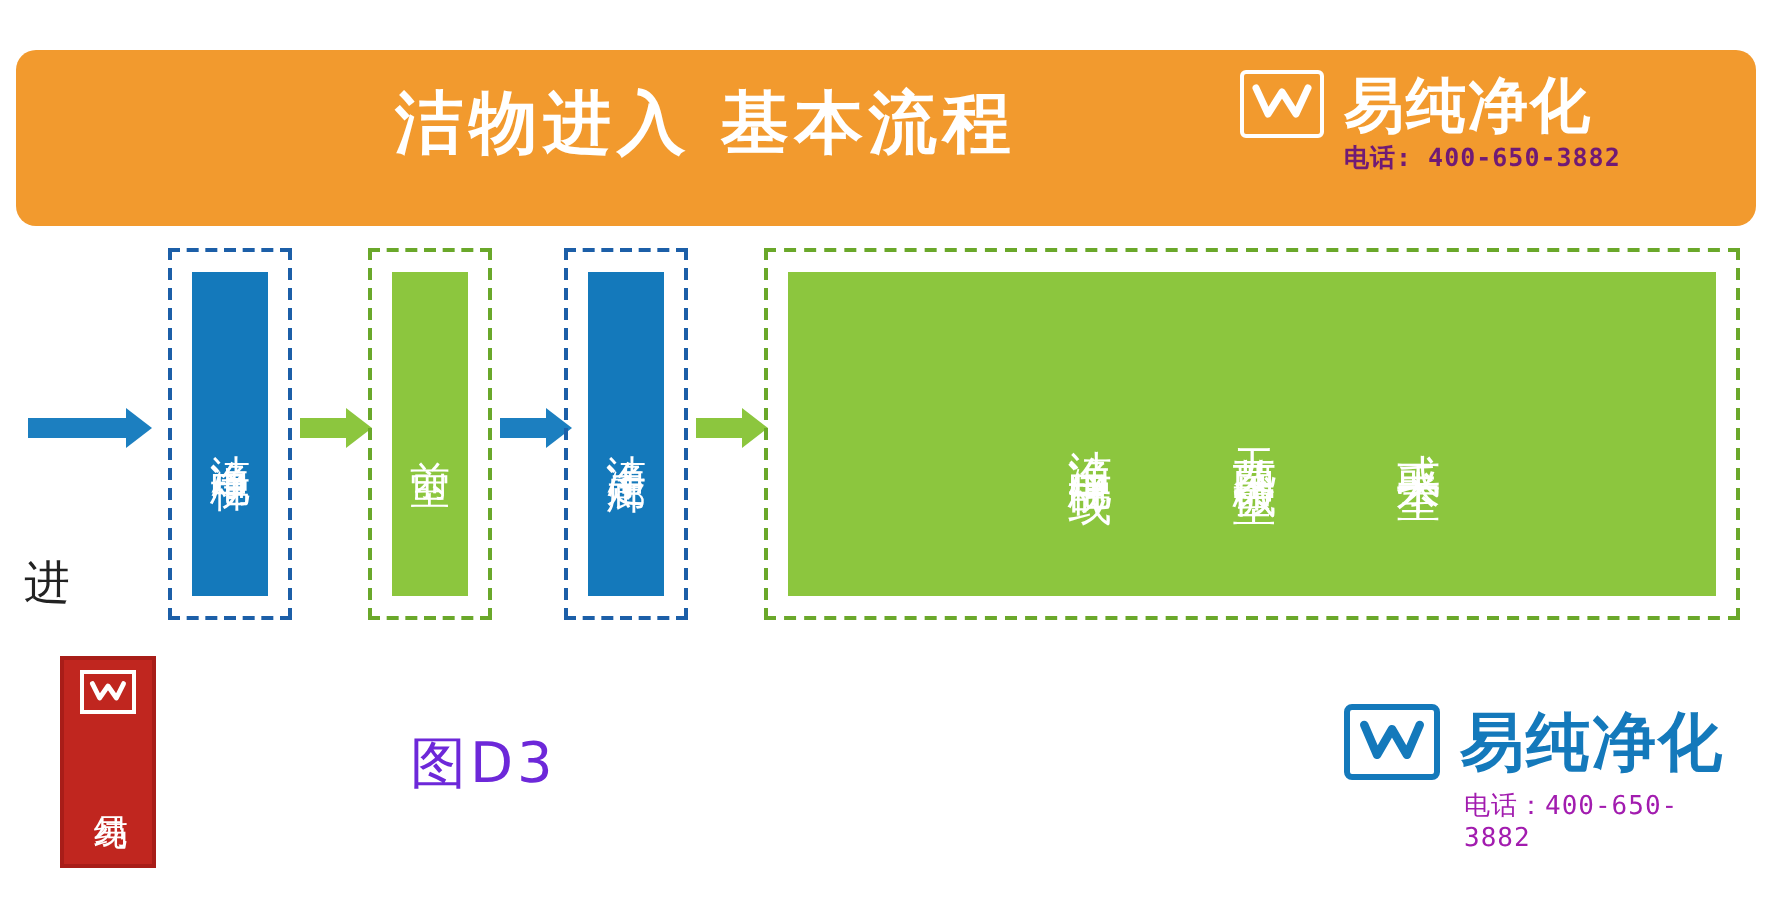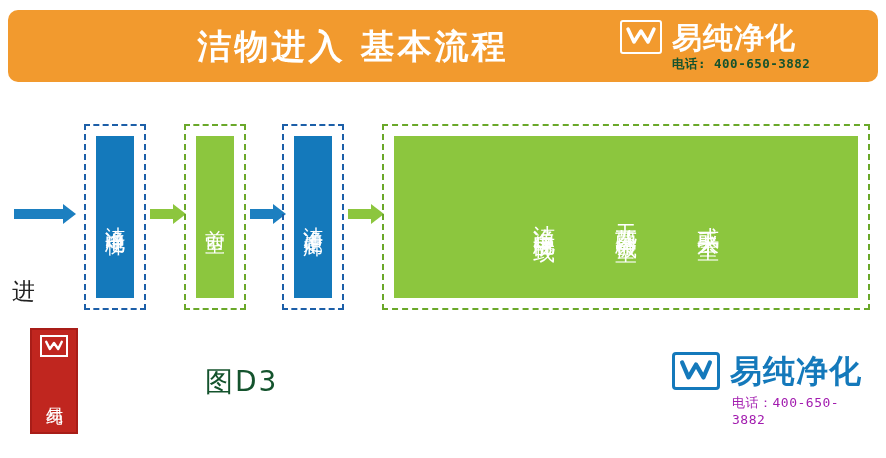--- a/index.html
+++ b/index.html
@@ -11,23 +11,23 @@
     height: 458px;
     background: #ffffff;
     font-family: "Liberation Sans", "DejaVu Sans", sans-serif;
     overflow: hidden;
     position: relative;
   }
   
   .banner {
     position: absolute;
     left: 8px;
-    top: 10px;
+    top: 25px;
     width: 870px;
-    height: 72px;
+    height: 88px;
     background: #f29a2e;
     border-radius: 10px;
     box-sizing: border-box;
     text-decoration: underline;
   }
   .banner-title {
     position: absolute;
     left: 0;
     top: 14px;
     width: 690px;
@@ -65,21 +65,21 @@
     color: #ffffff;
     font-size: 30px;
     font-weight: bold;
     letter-spacing: 1px;
     font-family: "DejaVu Sans", "Liberation Sans", sans-serif;
   }
   .banner-logo-phone {
     position: absolute;
     left: 52px;
     top: 36px;
-    color: #14532d;
+    color: #701a75;
     font-size: 12.5px;
     font-weight: bold;
     letter-spacing: 0.5px;
     font-family: "DejaVu Sans Mono", monospace;
   }
 
   
   .flow {
     position: absolute;
     left: 0;
@@ -161,21 +161,21 @@
     font-family: "DejaVu Sans", "Liberation Sans", sans-serif;
     line-height: 1.1;
   }
 
   
   .caption {
     position: absolute;
     left: 205px;
     top: 363px;
     font-size: 28px;
-    color: #14532d;
+    color: #6d28d9;
     letter-spacing: 2px;
     font-family: "DejaVu Sans", "Liberation Sans", sans-serif;
   }
 
   
   .seal {
     position: absolute;
     left: 30px;
     top: 328px;
     width: 48px;

